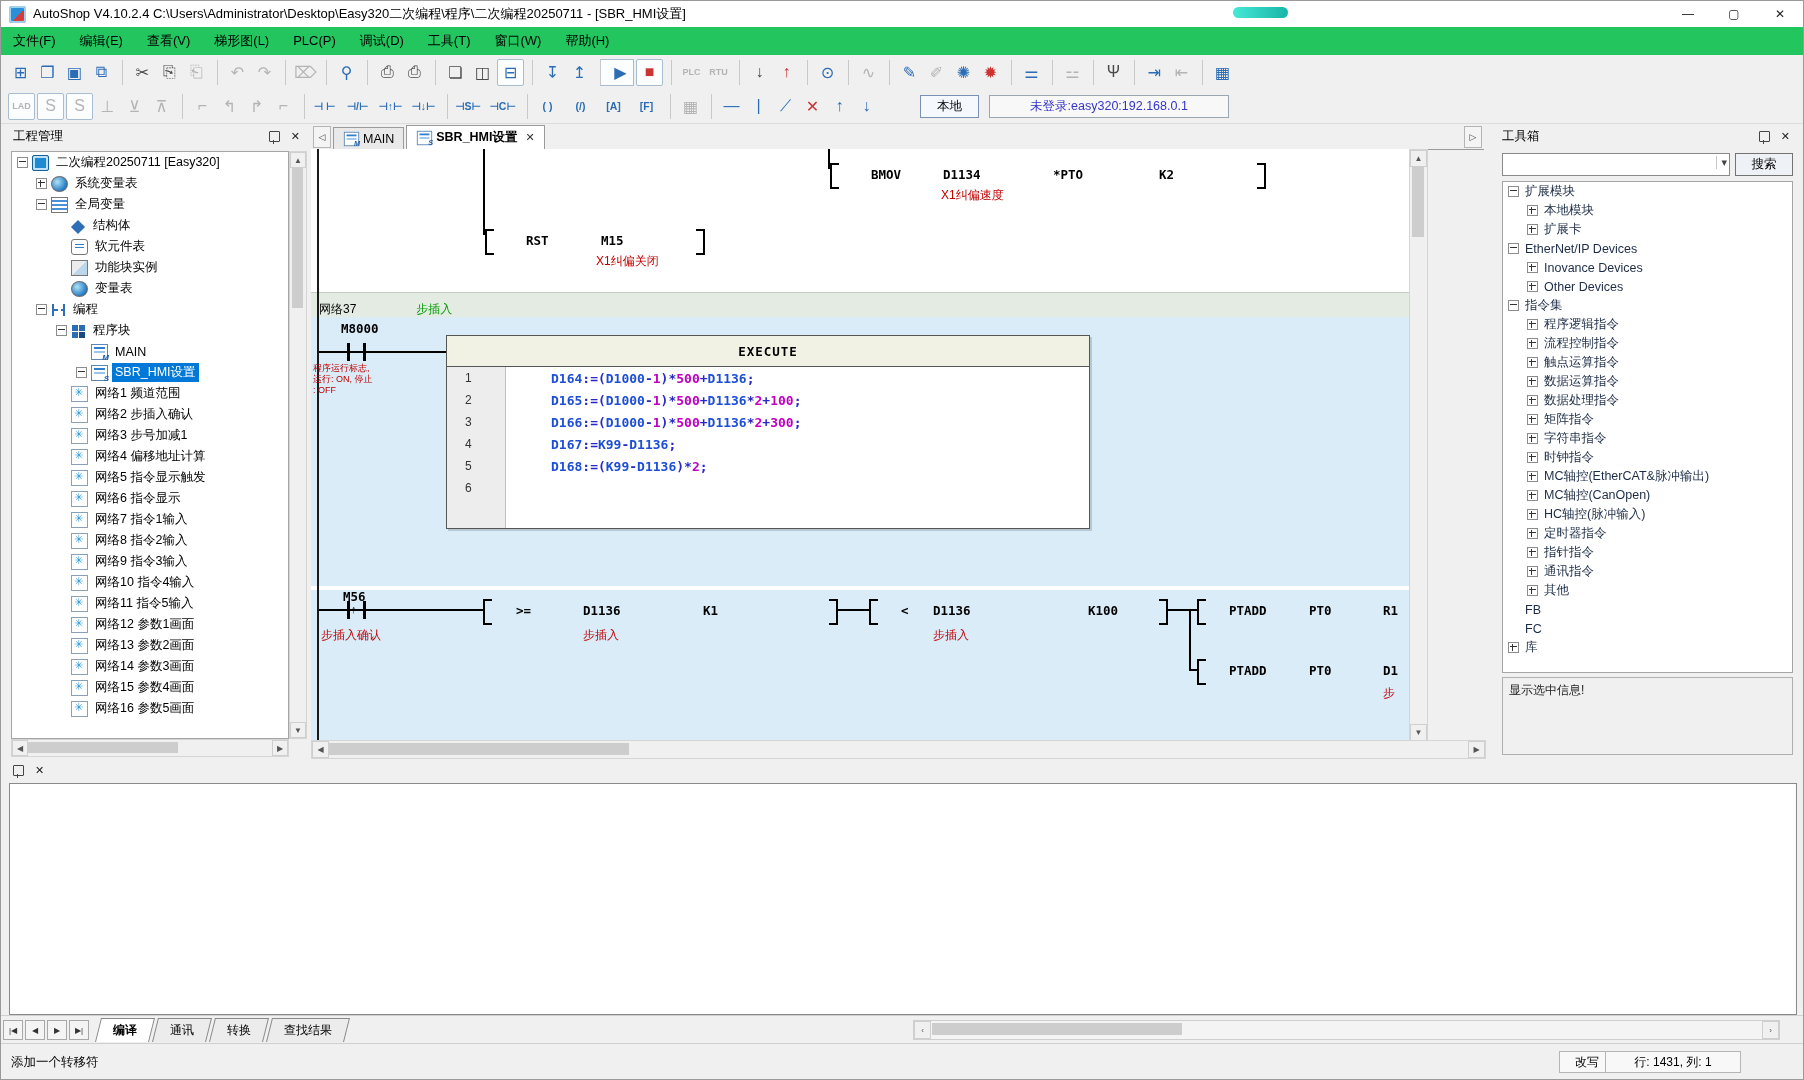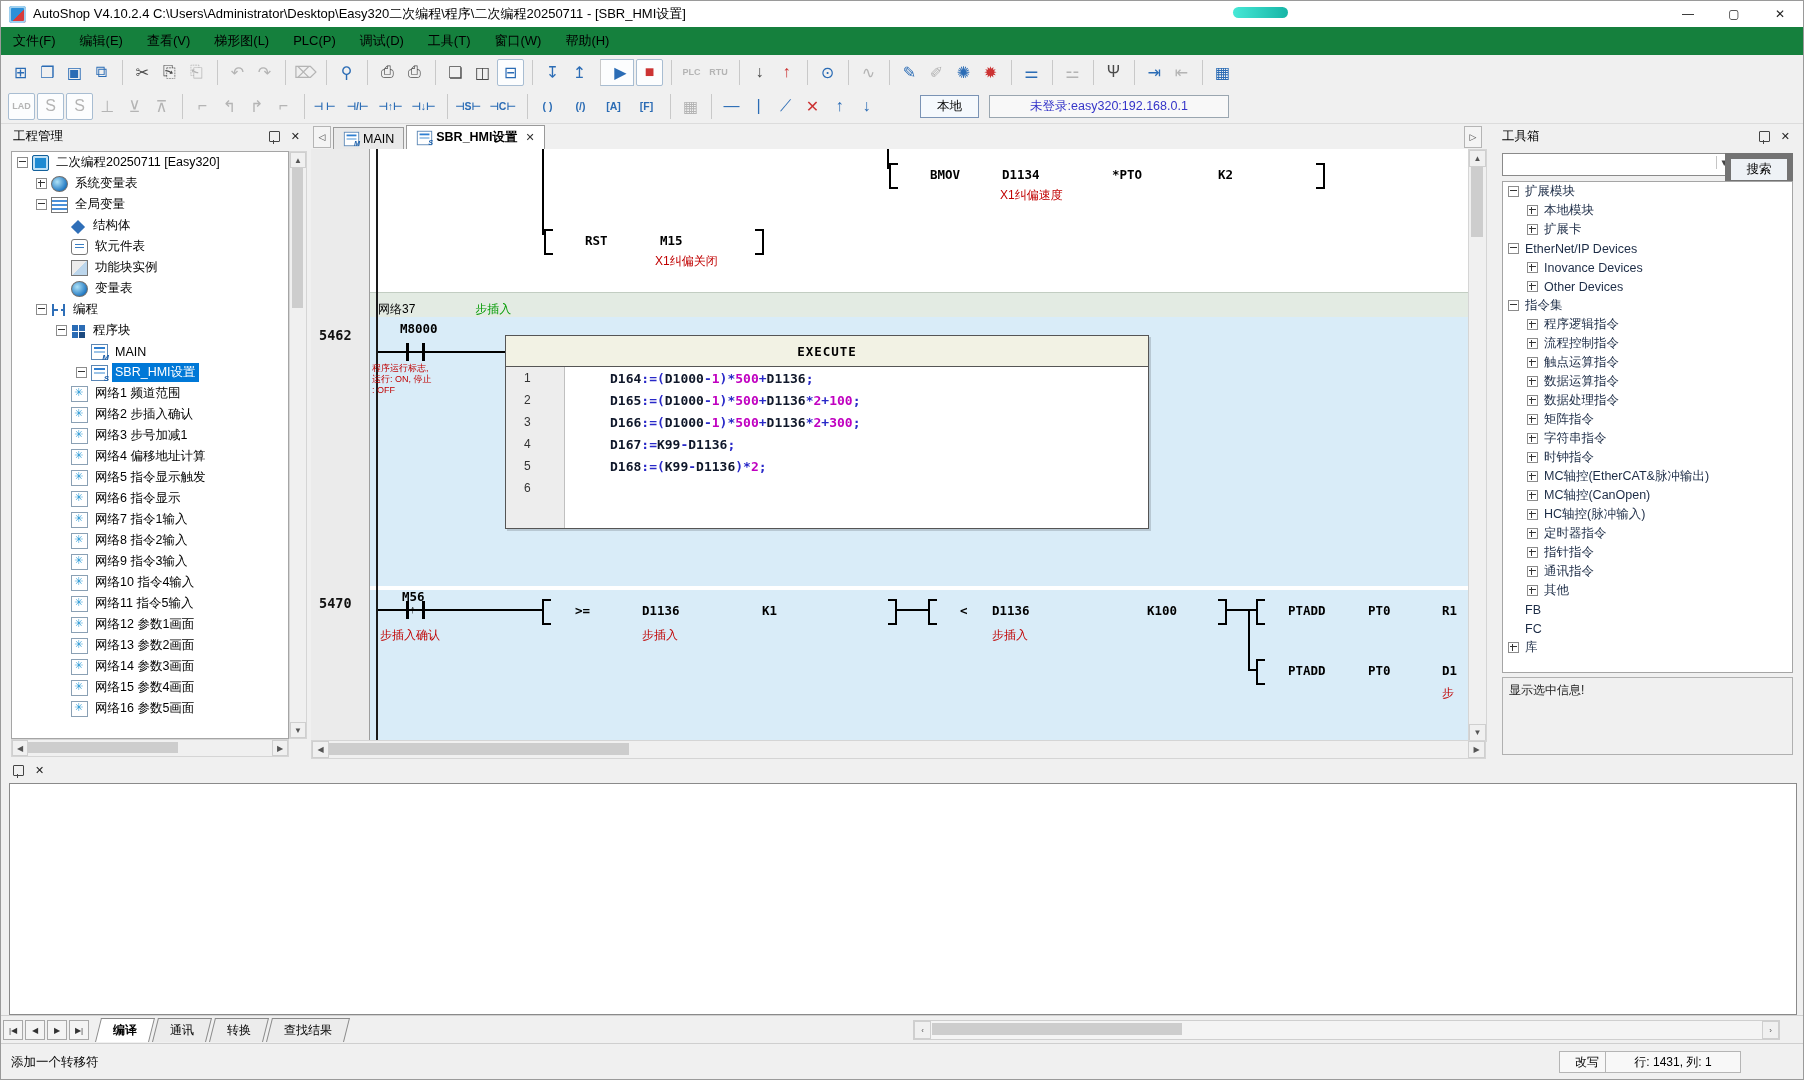--- a/index.html
+++ b/index.html
@@ -11,21 +11,21 @@
   #titlebar{left:0;top:0;width:1804px;height:26px;background:#fff;display:flex;align-items:center;}
   #appicon{width:17px;height:17px;margin:0 7px 0 8px;border-radius:3px;flex:none;
     background:linear-gradient(135deg,#2b8fd8 55%,#d63c3c 55%);box-shadow:inset 0 0 0 2px #9fd0ef;}
   #apptitle{font-size:13px;white-space:nowrap;}
   #pill{left:1232px;top:6px;width:55px;height:11px;border-radius:6px;
     background:linear-gradient(90deg,#46e8d6,#17b5a6);}
   .winbtn{width:46px;height:26px;display:flex;align-items:center;justify-content:center;
     font-size:12px;color:#222;}
   #winbtns{position:absolute;right:0;top:0;display:flex;}
   
-  #menubar{left:0;top:26px;width:1804px;height:28px;background:#15803d;display:flex;align-items:flex-end;
+  #menubar{left:0;top:26px;width:1804px;height:28px;background:#22c55e;display:flex;align-items:flex-end;
     border-bottom:1px solid #e2e2e2;}
   .menu-item{padding:0 12px;font-size:13px;line-height:28px;}
   
   .tbar{left:0;width:1804px;background:#f0f0f0;display:flex;align-items:center;border-bottom:1px solid #dcdcdc;}
   #toolbar1{top:54px;height:34px;padding-left:6px;}
   #toolbar2{top:88px;height:34px;padding-left:6px;}
   .tbi{min-width:25px;height:25px;display:inline-flex;align-items:center;justify-content:center;
     font-size:16px;margin:0 1px;color:#2b6cb5;flex:none;}
   .tbi.k{color:#4a4a4a}.tbi.g{color:#b4b4b4}.tbi.r{color:#cc3333}.tbi.b{color:#2b6cb5}
   .tbi.txt{font-size:9px;font-weight:bold;}
@@ -114,21 +114,21 @@
   .cbar{position:absolute;width:3px;height:18px;background:#000;}
   .edgearrow{position:absolute;font-size:11px;font-weight:bold;color:#000;}
   #execblk{position:absolute;left:135px;top:186px;width:642px;height:192px;background:#fff;
     border:1px solid #555;box-shadow:2px 2px 0 rgba(0,0,0,.15);}
   #exechead{height:30px;background:#f2f2e4;border-bottom:1px solid #555;display:flex;align-items:center;justify-content:center;
     font-weight:bold;font-size:12.5px;letter-spacing:1px;font-family:"DejaVu Sans Mono",monospace;}
   #execgut{position:absolute;left:0;top:31px;bottom:0;width:58px;background:#ededed;border-right:1px solid #c0c0c0;}
   .xrow{position:relative;height:22px;display:flex;align-items:center;}
   .xnum{width:58px;padding-left:18px;box-sizing:border-box;font-size:12px;color:#333;flex:none;}
   .xcode{padding-left:46px;font-family:"DejaVu Sans Mono",monospace;font-size:13px;font-weight:bold;white-space:pre;}
-  .tk-d{color:#0f172a}.tk-n{color:#c000c0}.tk-o{color:#2828c8}
+  .tk-d{color:#1d4ed8}.tk-n{color:#c000c0}.tk-o{color:#2828c8}
   
   #outpanel{left:8px;top:758px;width:1788px;height:256px;}
   #outbox{position:absolute;left:0;top:24px;width:1786px;height:230px;background:#fff;border:1px solid #8a8a8a;}
   #btabs{left:0;top:1014px;width:1804px;height:28px;background:#f0f0f0;display:flex;align-items:center;
     border-top:1px solid #d0d0d0;}
   .navbtn{width:18px;height:18px;border:1px solid #a8a8a8;background:#f4f4f4;margin-left:2px;
     display:flex;align-items:center;justify-content:center;font-size:8px;color:#333;flex:none;}
   .btab{padding:3px 14px;border:1px solid #8a8a8a;border-bottom:none;background:#ececec;margin-left:3px;
     font-size:12px;transform:skewX(-14deg);}
   .btab>span{display:inline-block;transform:skewX(14deg);}
@@ -136,21 +136,21 @@
   #btscroll{position:absolute;left:912px;top:1019px;width:865px;height:18px;border:1px solid #cfcfcf;background:#f4f4f4;}
   #statusbar{left:0;top:1042px;width:1804px;height:38px;background:#f0f0f0;border-top:1px solid #cfcfcf;}
   #statmsg{position:absolute;left:10px;top:10px;font-size:12.5px;}
   .statbox{position:absolute;top:7px;height:20px;border:1px solid #b5b5b5;background:#f8f8f8;
     display:flex;align-items:center;justify-content:center;font-size:12px;padding:0 6px;}
   
   #searchrow{position:absolute;left:4px;top:28px;width:291px;height:22px;}
   #searchsel{position:absolute;left:0;top:0;width:226px;height:21px;background:#fff;border:1px solid #8a8a8a;}
   #searchsel::after{content:"▾";position:absolute;right:2px;top:2px;font-size:11px;color:#444;
     border-left:1px solid #c5c5c5;padding-left:4px;}
-  #searchbtn{position:absolute;right:0;top:0;width:56px;height:21px;border:6px solid #737373;background:#eef2f6;
+  #searchbtn{position:absolute;right:0;top:0;width:56px;height:21px;border:1px solid #737373;background:#eef2f6;
     display:flex;align-items:center;justify-content:center;font-size:12.5px;}
   #infobox{position:absolute;left:4px;top:552px;width:289px;height:76px;border:1px solid #b0b0b0;background:#f0f0f0;}
   #infobox .lbl{padding:4px 6px;font-size:12px;color:#222;}
   .tb-label{color:#1c2c46;padding:1px 2px;}
 </style>
 </head>
 <body>
 
 <div id="app">
 
@@ -442,24 +442,20 @@
       </span>
       <span class="etab active">
         <span class="ticon icon-pou-sbr"></span>
         <span>SBR_HMI设置</span>
         <span class="tclose">✕</span>
       </span>
       <span id="tabspacer"></span>
       <span class="tscroll">▷</span>
     </div>
     <div id="edbody">
-      <div id="gutter">
-        <span class="gnum" style="top:178px;">5462</span>
-        <span class="gnum" style="top:446px;">5470</span>
-      </div>
       <div id="canvas">
 
         <div class="nethead" style="top:143px;">
           <span class="nh-label">网络37</span>
           <span class="nh-cmt">步插入</span>
         </div>
         <div class="netblue" style="top:168px;height:269px;"></div>
         <div class="netblue" style="top:441px;height:150px;"></div>
         <div class="rail"></div>
 

